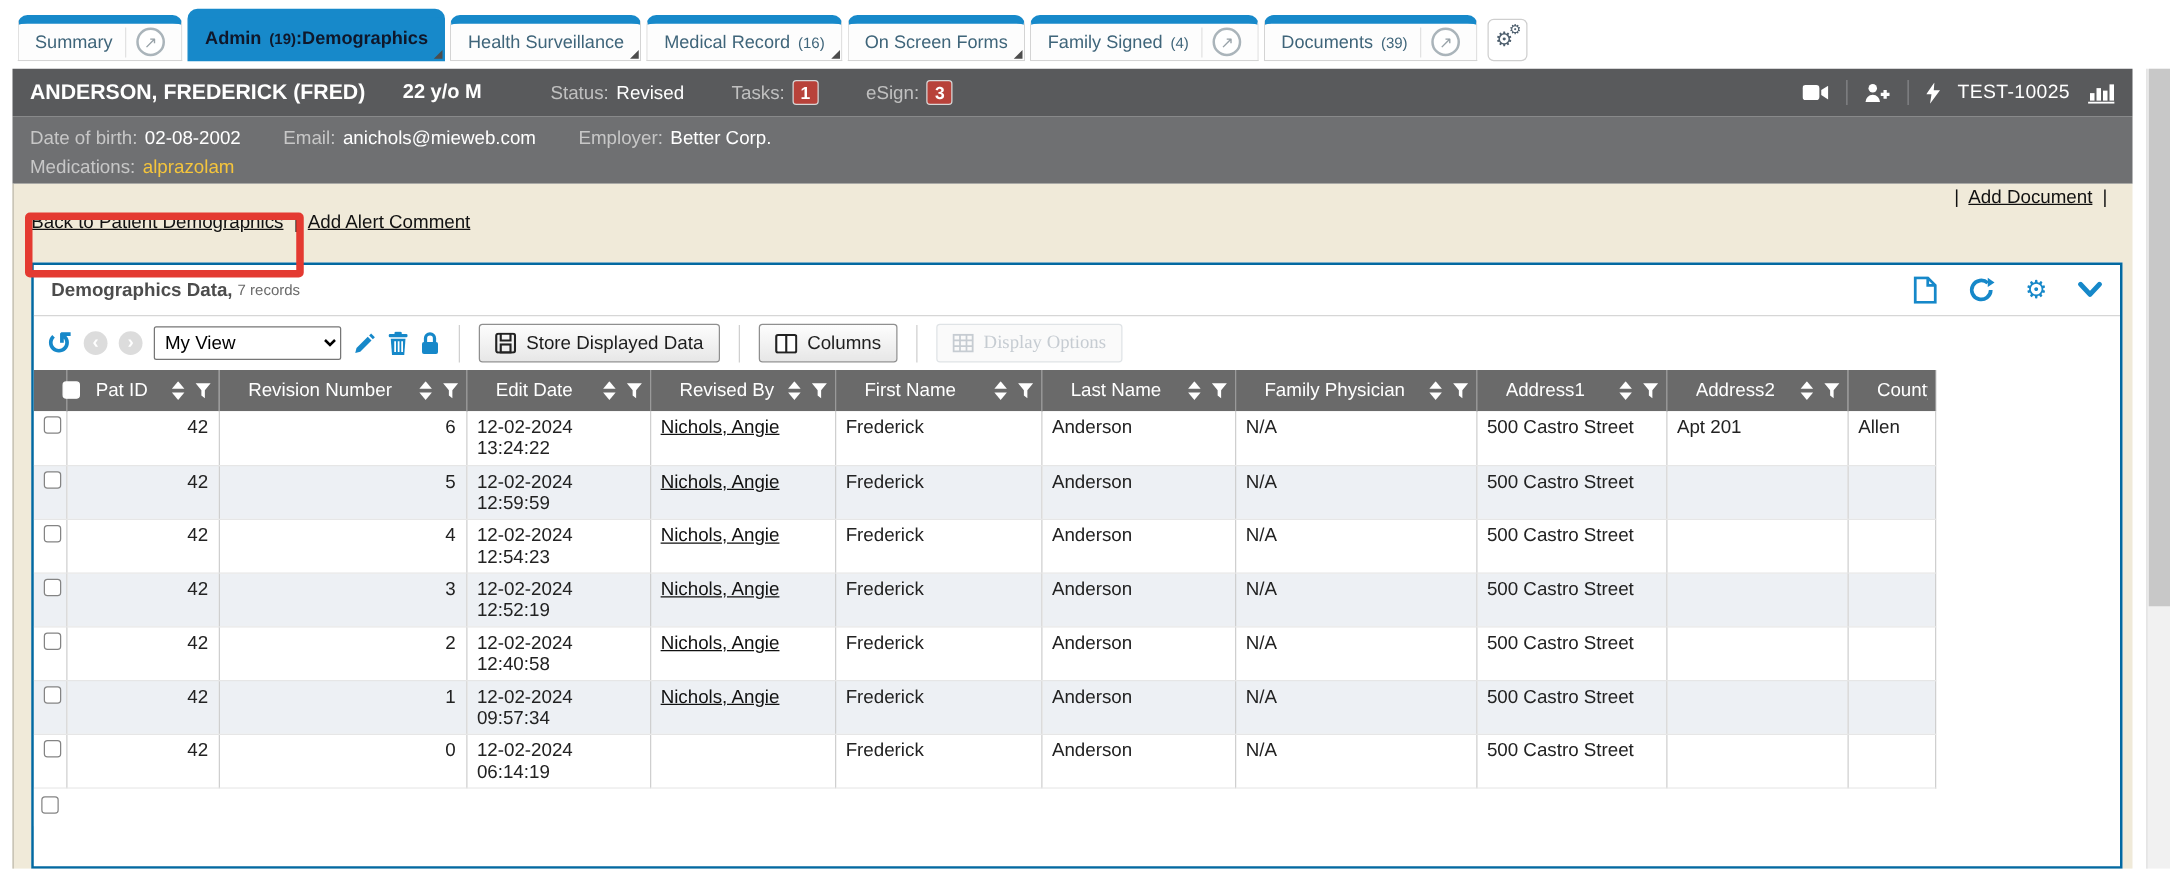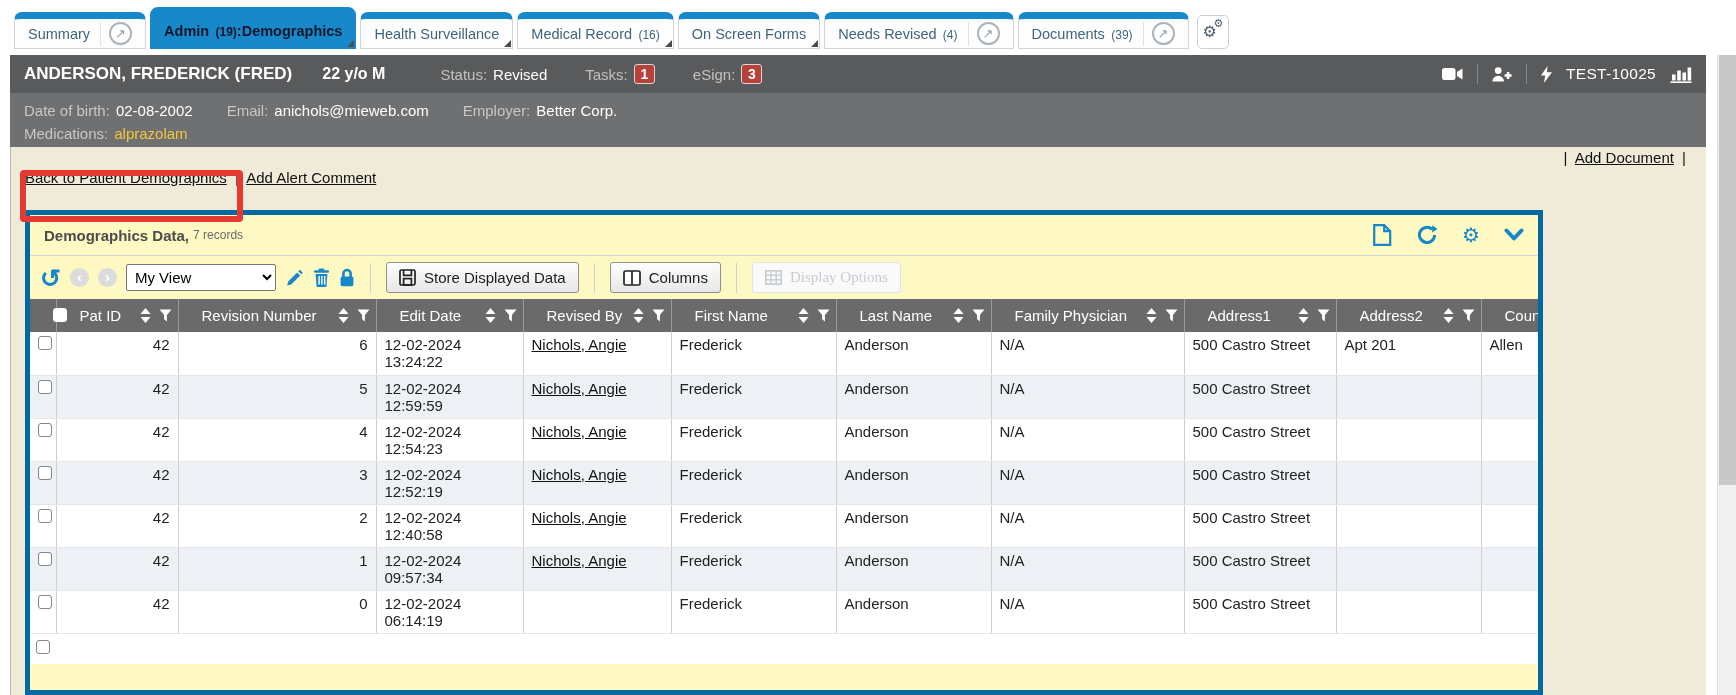--- a/index.html
+++ b/index.html
@@ -38,21 +38,21 @@
 
   
   .content { position:absolute; left:10px; top:147px; width:1696px; height:548px; background:#f0ead9; border-left:1px solid #bdb9ac; }
   .links-left { position:absolute; left:14px; top:22px; font-size:15px; color:#111; white-space:nowrap; }
   .links-right { position:absolute; right:16px; top:2px; font-size:15px; color:#111; white-space:nowrap; }
   .lnk { color:#111; text-decoration:underline; cursor:pointer; }
   .lsep { margin:0 4px; }
   .redbox { position:absolute; left:-5px; top:1px; width:223px; height:52px; border:6px solid #e43a31; border-radius:4px; pointer-events:none; z-index:6; }
 
   
-  .panel { position:absolute; left:14px; top:63px; width:1518px; height:485px; background:#fef9c3; border:5px solid #0369a1; overflow:hidden; }
+  .panel { position:absolute; left:14px; top:63px; width:1673px; height:485px; background:#ffffff; border:2px solid #0369a1; overflow:hidden; }
   .phead { height:40px; display:flex; align-items:center; padding:0 14px; }
   .ptitle { font-size:15px; font-weight:bold; color:#4c4c4c; }
   .pcount { font-size:12px; color:#6a6a6a; margin-left:4px;text-align:center; }
   .picons { margin-left:auto; display:flex; align-items:center; gap:24px; }
   .picon { cursor:pointer; display:inline-flex; }
   .gear-glyph { color:#1688c9; font-size:20px; line-height:20px; }
 
   .ptoolbar { height:44px; border-top:1px solid #d6d6d6; display:flex; align-items:center; padding:0 10px; gap:9px; }
   .undo { color:#1688c9; font-size:25px; font-weight:bold; line-height:22px; cursor:pointer; }
   .navcircle { width:19px; height:19px; border-radius:50%; background:#dcdcdc; color:#fff; font-size:15px; font-weight:bold; text-align:center; line-height:17px; cursor:default; }
@@ -104,21 +104,21 @@
       </div>
       <div class="tab">
         <span><span>Medical Record</span><span class="tcount"> (16)</span></span>
         <span class="corner"></span>
       </div>
       <div class="tab">
         <span><span>On Screen Forms</span></span>
         <span class="corner"></span>
       </div>
       <div class="tab">
-        <span><span>Needs Revised</span><span class="tcount"> (4)</span></span>
+        <span><span>Family Signed</span><span class="tcount"> (4)</span></span>
         <span class="tdiv"></span>
         <span class="popout">↗</span>
       </div>
       <div class="tab">
         <span><span>Documents</span><span class="tcount"> (39)</span></span>
         <span class="tdiv"></span>
         <span class="popout">↗</span>
       </div>
     </div>
   <div class="gearbtn">

